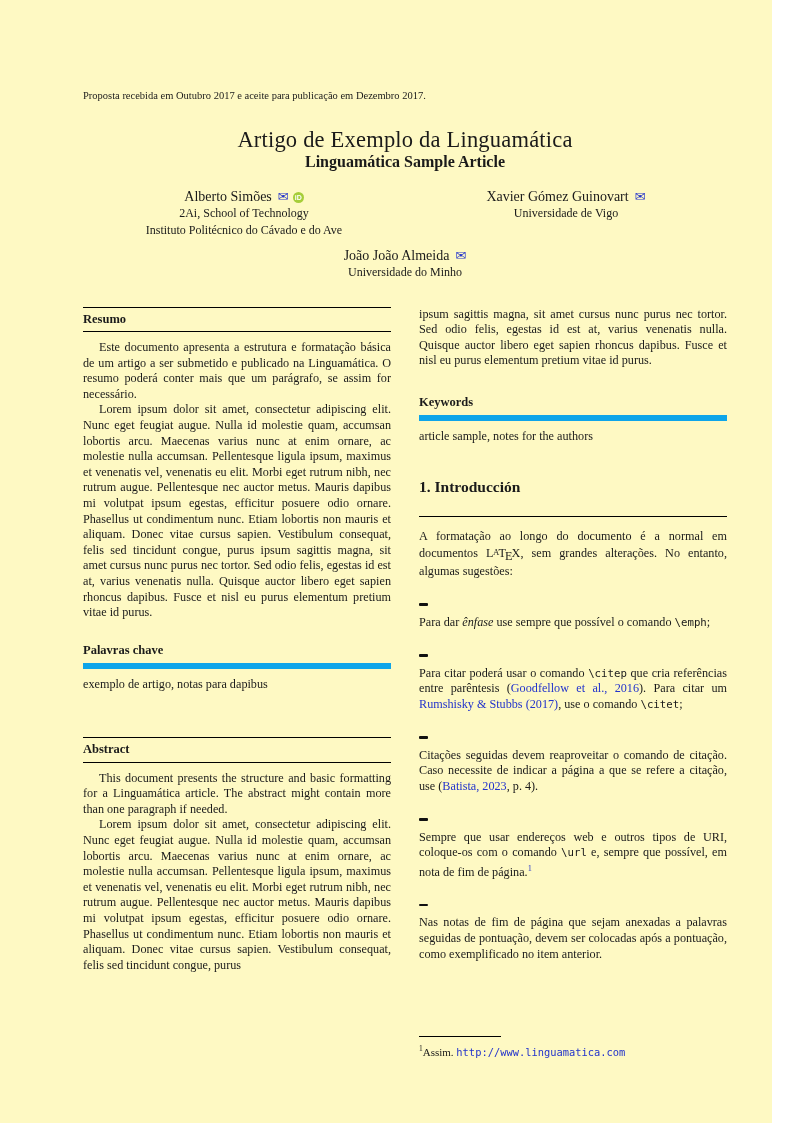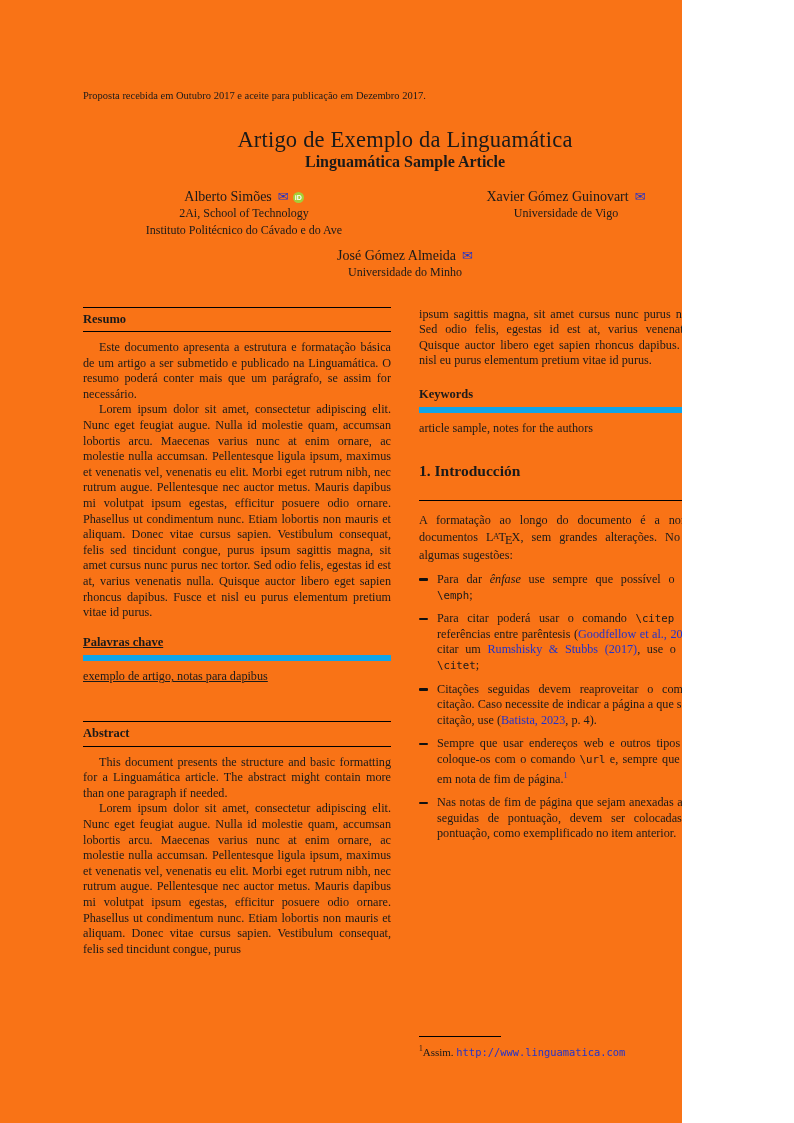--- a/index.html
+++ b/index.html
@@ -3,56 +3,56 @@
 <meta charset="utf-8">
 <style>
   :root{
     --link:#2233cc;
     --orcid:#a6ce39;
     --text:#1a1a1a;
   }
   *{margin:0;padding:0;box-sizing:border-box;}
   html,body{width:794px;background:#ffffff;}
   body{font-family:"Liberation Serif", serif;color:var(--text);}
-  .page{position:relative;width:682px;height:1123px;background:#f97316;overflow:hidden;}
+  .page{position:relative;width:772px;height:1123px;background:#fef9c3;overflow:hidden;}
   .content{position:absolute;left:83px;top:90px;width:644px;}
 
   .received{font-size:10.5px;}
 
   .title{margin-top:26px;font-size:22.5px;font-weight:normal;text-align:center;letter-spacing:0.2px;}
   .subtitle{font-size:16px;font-weight:bold;text-align:center;}
 
   .authors-row{display:flex;margin-top:18px;}
   .author{flex:1;text-align:center;}
   .author-center{margin-top:10px;text-align:center;}
   .author-name{font-size:14px;}
   .affil{font-size:12px;line-height:16.5px;}
   .env{color:var(--link);font-size:13px;margin-left:6px;cursor:pointer;}
   .orcid{display:inline-block;width:11px;height:11px;border-radius:50%;background:var(--orcid);
          color:#fff;font-family:"Liberation Sans", sans-serif;font-size:7px;font-weight:bold;
          line-height:11px;text-align:center;vertical-align:1px;margin-left:4px;cursor:pointer;}
 
   .columns{display:flex;gap:28px;margin-top:26px;height:752px;overflow:hidden;}
-  .col{flex:1;min-width:0;display:flex;flex-direction:column;font-size:12.2px;line-height:15.6px;text-align:justify;hyphens:auto;}
+  .col{flex:1;min-width:0;display:flex;flex-direction:column;font-size:12.2px;line-height:15.6px;text-align:justify;hyphens:auto;gap:8px;}
 
   .rule-head{font-weight:bold;font-size:12.5px;border-top:1px solid #000;border-bottom:1px solid #000;
              padding:4px 0 4px 0;margin-bottom:8px;text-align:left;}
   .kw-head{font-weight:bold;font-size:12.5px;border-bottom:6px solid #0ea5e9;padding-bottom:5px;margin-bottom:8px;text-align:left;}
   .sec-head{font-weight:bold;font-size:15.5px;line-height:19px;padding-bottom:20px;border-bottom:1px solid #000;
             margin-bottom:12px;text-align:left;}
 
   .ind{text-indent:16px;}
-  .sect-pk{margin-top:14px;text-decoration:underline;}
+  .sect-pk{margin-top:14px;}
   .sect-abs{margin-top:36px;}
   .sect-kw{margin-top:18px;}
   .sect-intro{margin-top:24px;}
   .kw-text{text-align:left;}
 
   .lead{margin-bottom:6px;}
-  .item{display:flex;gap:9px;margin-top:8px;}
+  .item{display:flex;gap:9px;margin-top:17px;flex-direction:column;}
   .dash{width:9px;height:2.6px;background:#111;border-radius:1px;flex:none;margin-top:6.5px;}
   .item-body{flex:1;min-width:0;}
 
   .tt{font-family:"DejaVu Sans Mono", monospace;font-size:0.88em;}
   .lnk{color:var(--link);cursor:pointer;}
   em{font-style:italic;}
   sup{font-size:0.68em;}
   .latex .lx-a{font-size:0.72em;vertical-align:0.28em;margin:0 -0.1em 0 -0.06em;}
   .latex .lx-e{vertical-align:-0.22em;margin:0 -0.07em;}
 
@@ -77,21 +77,21 @@
         <div class="author-name"><span>Alberto Simões</span><span class="env">✉</span><span class="orcid">iD</span></div>
         <div class="affil">2Ai, School of Technology</div>
         <div class="affil">Instituto Politécnico do Cávado e do Ave</div>
       </div>
       <div class="author">
         <div class="author-name"><span>Xavier Gómez Guinovart</span><span class="env">✉</span></div>
         <div class="affil">Universidade de Vigo</div>
       </div>
     </div>
     <div class="author-center">
-      <div class="author-name"><span>José Gómez Almeida</span><span class="env">✉</span></div>
+      <div class="author-name"><span>João João Almeida</span><span class="env">✉</span></div>
       <div class="affil">Universidade do Minho</div>
     </div>
 
     <div class="columns">
 
       <div class="col">
         <div>
           <div class="rule-head">Resumo</div>
           <p class="ind">Este documento apresenta a estrutura e formatação básica de um artigo a ser submetido e publicado na Linguamática. O resumo poderá conter mais que um parágrafo, se assim for necessário.</p>
           <p class="ind">Lorem ipsum dolor sit amet, consectetur adipiscing elit. Nunc eget feugiat augue. Nulla id molestie quam, accumsan lobortis arcu. Maecenas varius nunc at enim ornare, ac molestie nulla accumsan. Pellentesque ligula ipsum, maximus et venenatis vel, venenatis eu elit. Morbi eget rutrum nibh, nec rutrum augue. Pellentesque nec auctor metus. Mauris dapibus mi volutpat ipsum egestas, efficitur posuere odio ornare. Phasellus ut condimentum nunc. Etiam lobortis non mauris et aliquam. Donec vitae cursus sapien. Vestibulum consequat, felis sed tincidunt congue, purus ipsum sagittis magna, sit amet cursus nunc purus nec tortor. Sed odio felis, egestas id est at, varius venenatis nulla. Quisque auctor libero eget sapien rhoncus dapibus. Fusce et nisl eu purus elementum pretium vitae id purus.</p>

